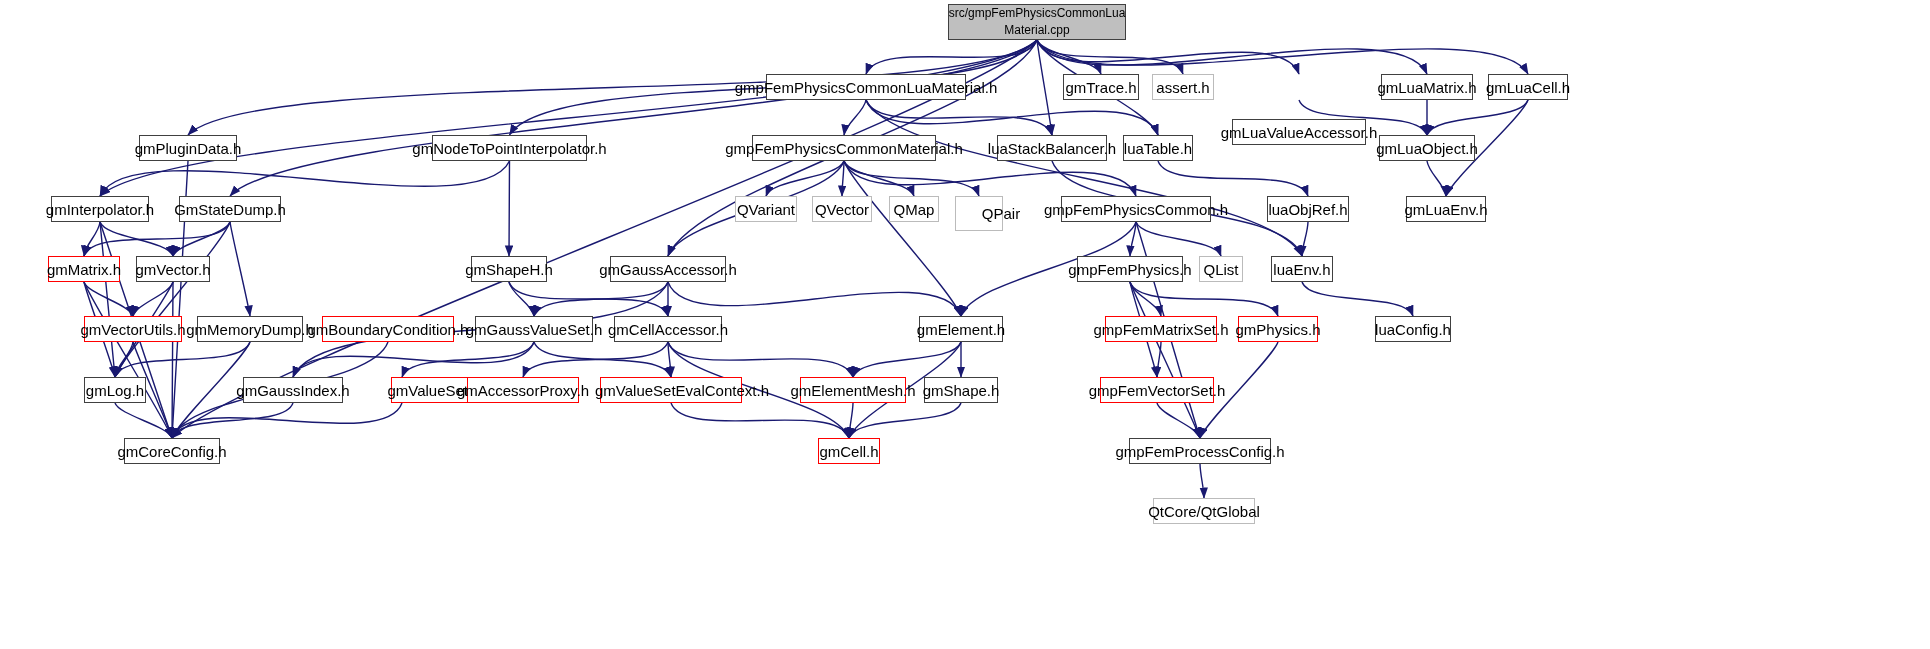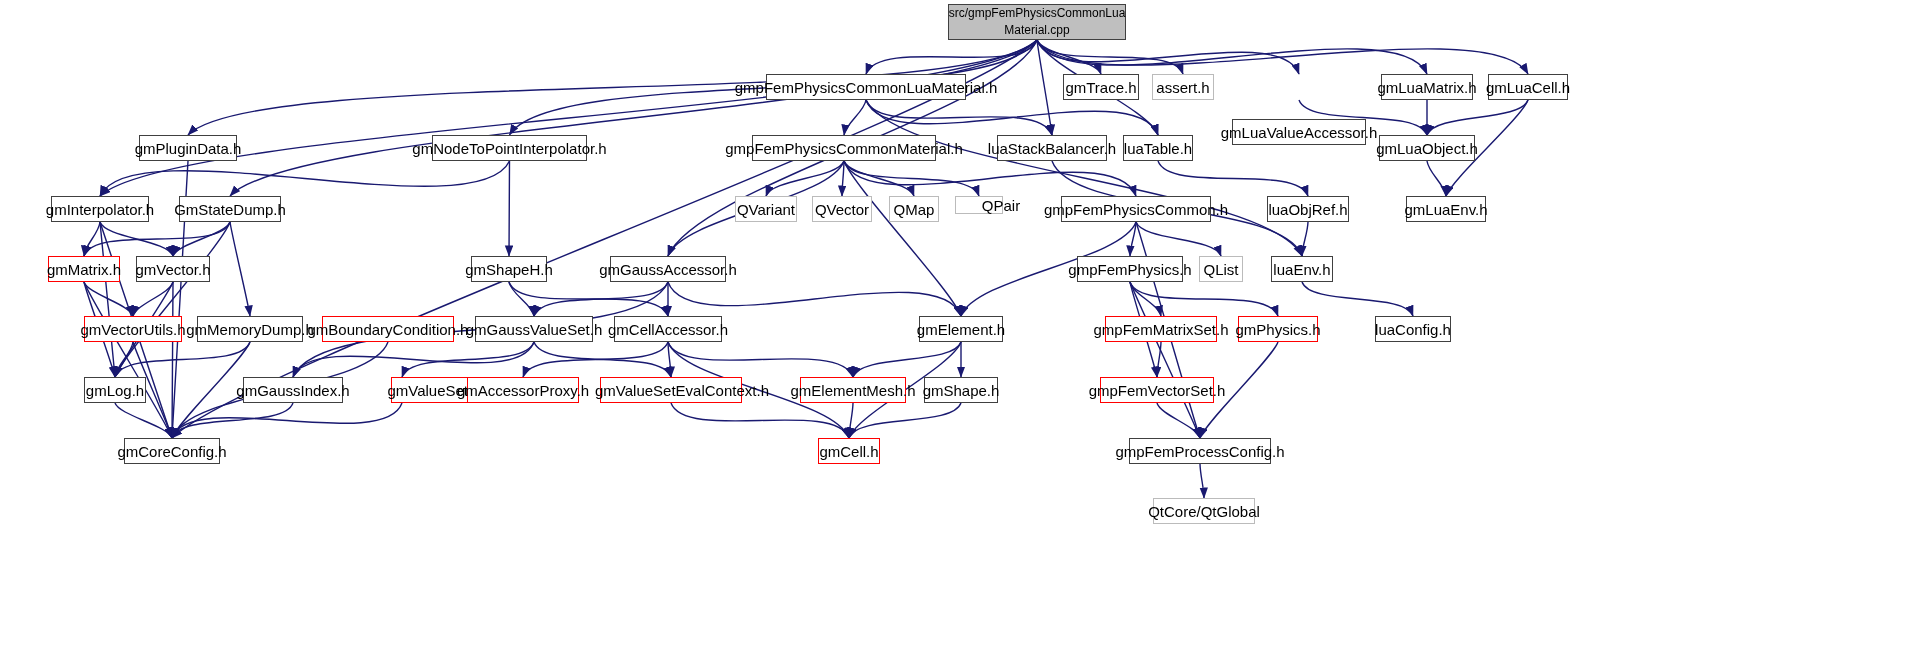--- a/index.html
+++ b/index.html
@@ -152,21 +152,21 @@
       <div class="node solid" style="left: 432px; top: 135px; width: 155px; height: 26px;">gmNodeToPointInterpolator.h</div>
       <div class="node solid" style="left: 752px; top: 135px; width: 184px; height: 26px;">gmpFemPhysicsCommonMaterial.h</div>
       <div class="node solid" style="left: 997px; top: 135px; width: 110px; height: 26px;">luaStackBalancer.h</div>
       <div class="node solid" style="left: 1123px; top: 135px; width: 70px; height: 26px;">luaTable.h</div>
       <div class="node solid" style="left: 1379px; top: 135px; width: 96px; height: 26px;">gmLuaObject.h</div>
       <div class="node solid" style="left: 51px; top: 196px; width: 98px; height: 26px;">gmInterpolator.h</div>
       <div class="node solid" style="left: 179px; top: 196px; width: 102px; height: 26px;">GmStateDump.h</div>
       <div class="node faint" style="left: 735px; top: 196px; width: 62px; height: 26px;">QVariant</div>
       <div class="node faint" style="left: 812px; top: 196px; width: 60px; height: 26px;">QVector</div>
       <div class="node faint" style="left: 889px; top: 196px; width: 50px; height: 26px;">QMap</div>
-      <div class="node faint" style="left: 955px; top: 196px; width: 48px; height: 18px; padding-left: 44px;">QPair</div>
+      <div class="node faint" style="left: 955px; top: 196px; width: 48px; height: 35px; padding-left: 44px;">QPair</div>
       <div class="node solid" style="left: 1061px; top: 196px; width: 150px; height: 26px;">gmpFemPhysicsCommon.h</div>
       <div class="node solid" style="left: 1267px; top: 196px; width: 82px; height: 26px;">luaObjRef.h</div>
       <div class="node solid" style="left: 1406px; top: 196px; width: 80px; height: 26px;">gmLuaEnv.h</div>
       <div class="node red" style="left: 48px; top: 256px; width: 72px; height: 26px;">gmMatrix.h</div>
       <div class="node solid" style="left: 136px; top: 256px; width: 74px; height: 26px;">gmVector.h</div>
       <div class="node solid" style="left: 471px; top: 256px; width: 76px; height: 26px;">gmShapeH.h</div>
       <div class="node solid" style="left: 610px; top: 256px; width: 116px; height: 26px;">gmGaussAccessor.h</div>
       <div class="node solid" style="left: 1077px; top: 256px; width: 106px; height: 26px;">gmpFemPhysics.h</div>
       <div class="node faint" style="left: 1199px; top: 256px; width: 44px; height: 26px;">QList</div>
       <div class="node solid" style="left: 1271px; top: 256px; width: 62px; height: 26px;">luaEnv.h</div>

